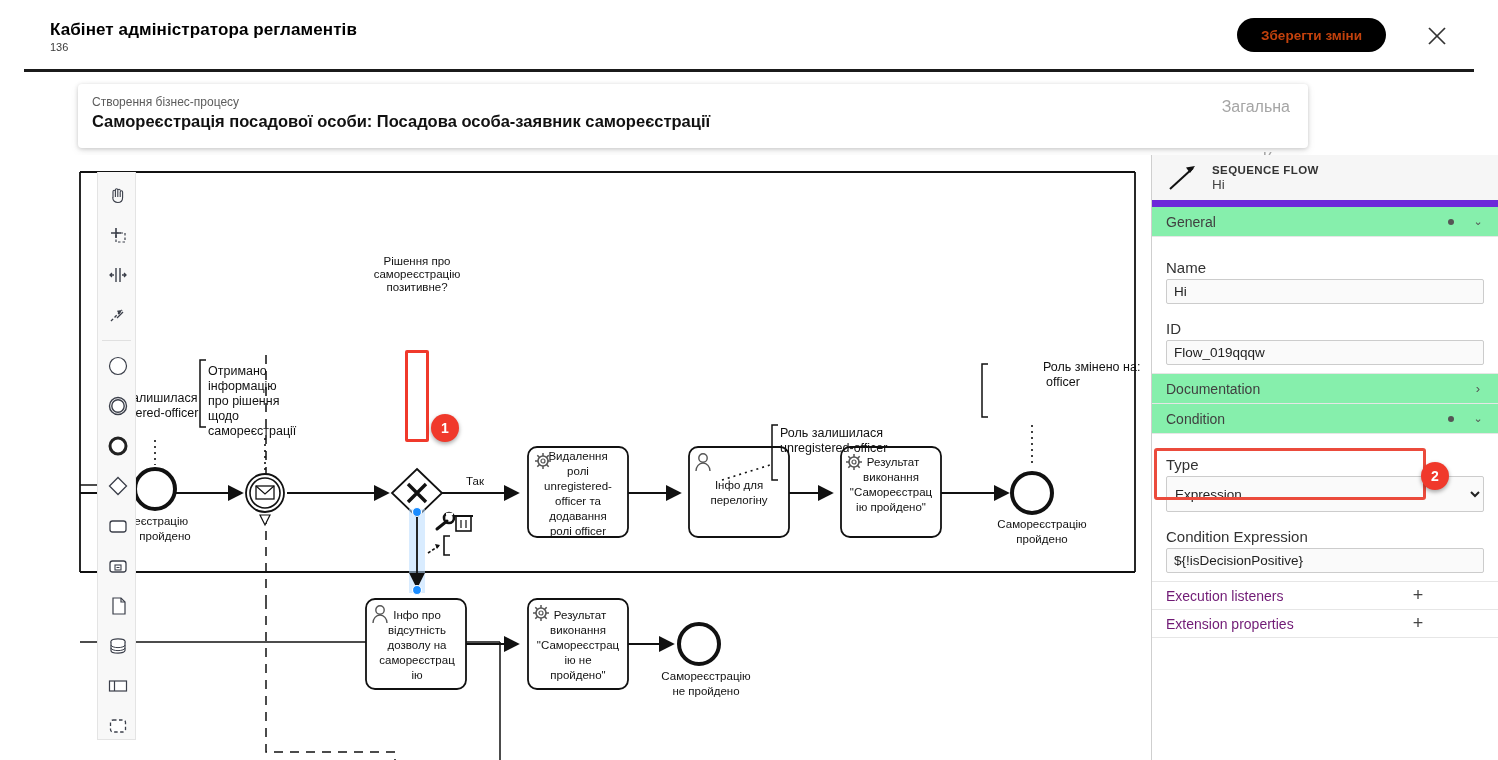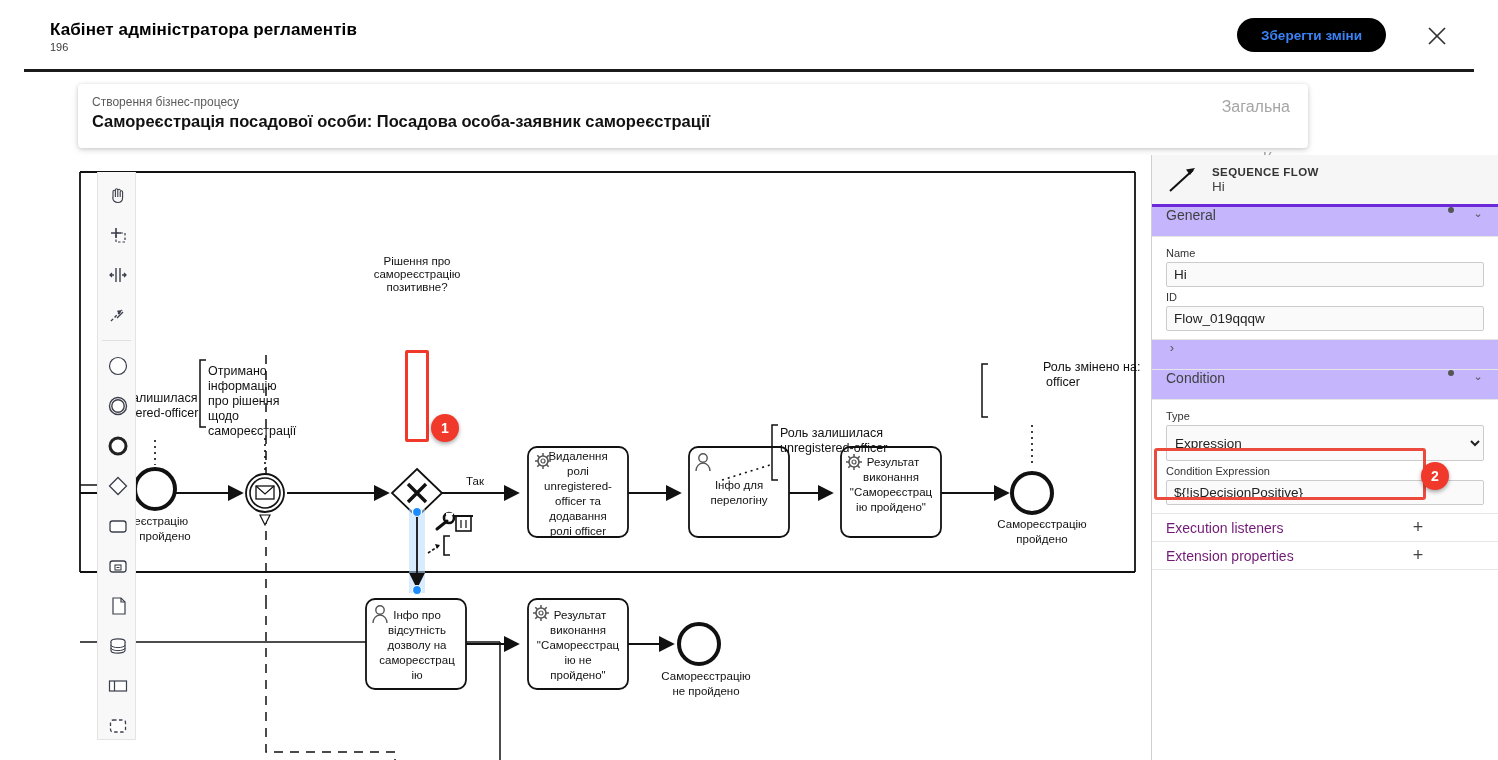--- a/index.html
+++ b/index.html
@@ -18,21 +18,21 @@
     position:absolute; left:50px; top:20px;
     font-size:17px; font-weight:700; color:#000; letter-spacing:.1px;
   }
   .app-sub {
     position:absolute; left:50px; top:41px;
     font-size:11px; color:#3c3c3c;
   }
   .save-btn {
     position:absolute; right:112px; top:18px;
     height:34px; padding:0 24px;
-    background:#000; color:#3b82f6; border:none; border-radius:17px;
+    background:#000; color:#c2410c; border:none; border-radius:17px;
     font-size:13.5px; font-weight:700; cursor:pointer;
     font-family:"Liberation Sans", sans-serif;
     display:flex; align-items:center; justify-content:center;
   }
   .close-btn {
     position:absolute; right:48px; top:23px;
     width:26px; height:26px; cursor:pointer;
     display:flex; align-items:center; justify-content:center;
   }
   .appbar-rule {
@@ -80,37 +80,37 @@
     cursor:pointer;
   }
 
   
   .props {
     position:absolute; left:1151px; top:155px; width:347px; height:605px;
     background:#fff; border-left:1px solid #cfcfcf;
     font-size:13px; color:#333;
   }
   .props-head {
-    height:52px; background:#f6f6f6; border-bottom:3px solid #6d28d9;
+    height:52px; background:#f6f6f6; border-bottom:7px solid #6d28d9;
     display:flex; align-items:center; padding:0 14px; gap:12px;
   }
   .props-head-icon { width:34px; height:30px; flex:0 0 34px; }
   .props-head-type { font-size:11.5px; font-weight:700; color:#333; letter-spacing:.4px; }
   .props-head-name { font-size:13.5px; color:#444; margin-top:1px; }
 
   .group-header {
-    height:30px; display:flex; padding:0 14px;
-    border-bottom:1px solid #e6e6e6; cursor:pointer; background:#c4b5fd;
+    height:30px; display:flex; align-items:center; padding:0 14px;
+    border-bottom:1px solid #e6e6e6; cursor:pointer; background:#86efac;
   }
   .group-title { font-size:14px; color:#404040; flex:1; }
   .dot { width:6px; height:6px; border-radius:50%; background:#555; margin-right:18px; }
   .chev { font-size:11px; color:#555; width:12px; text-align:center; }
 
   .group-body { padding:6px 14px 8px 14px; border-bottom:1px solid #e6e6e6; }
-  .field-label { font-size:11px; color:#333; margin:4px 0 3px 0; }
+  .field-label { font-size:15px; color:#333; margin:16px 0 3px 0; }
   .field-input {
     width:100%; height:25px; background:#fafafa;
     border:1px solid #ccc; border-radius:2px;
     font-size:13.5px; color:#222; padding:0 7px;
     font-family:"Liberation Sans", sans-serif;
   }
   select.field-input { height:36px; padding:0 4px; cursor:pointer; }
   .row-plus {
     height:28px; display:flex; align-items:center; padding:0 14px;
     border-bottom:1px solid #e6e6e6; cursor:pointer;
@@ -141,21 +141,21 @@
 
   .bpmn-text { font-family:"Liberation Sans", sans-serif; fill:#111; }
 </style>
 </head>
 <body>
 
 <div id="root">
 
   <div class="appbar">
     <div class="app-title">Кабінет адміністратора регламентів</div>
-    <div class="app-sub">196</div>
+    <div class="app-sub">136</div>
 
     <button class="save-btn">Зберегти зміни</button>
 
     <div class="close-btn">
       <svg width="22" height="22" viewBox="0 0 22 22">
         <line x1="3" y1="3" x2="19" y2="19" stroke="#333" stroke-width="1.7"></line>
         <line x1="19" y1="3" x2="3" y2="19" stroke="#333" stroke-width="1.7"></line>
       </svg>
     </div>
     <div class="appbar-rule"></div>
@@ -490,20 +490,21 @@
       <div class="chev">⌄</div>
     </div>
     <div class="group-body">
       <div class="field-label">Name</div>
       <input class="field-input" value="Hi" style="">
       <div class="field-label">ID</div>
       <input class="field-input" value="Flow_019qqqw" style="">
     </div>
 
     <div class="group-header">
+      <div class="group-title">Documentation</div>
       <div class="caret-right">›</div>
     </div>
 
     <div class="group-header">
       <div class="group-title">Condition</div>
       <div class="dot"></div>
       <div class="chev">⌄</div>
     </div>
     <div class="group-body">
       <div class="field-label">Type</div>

